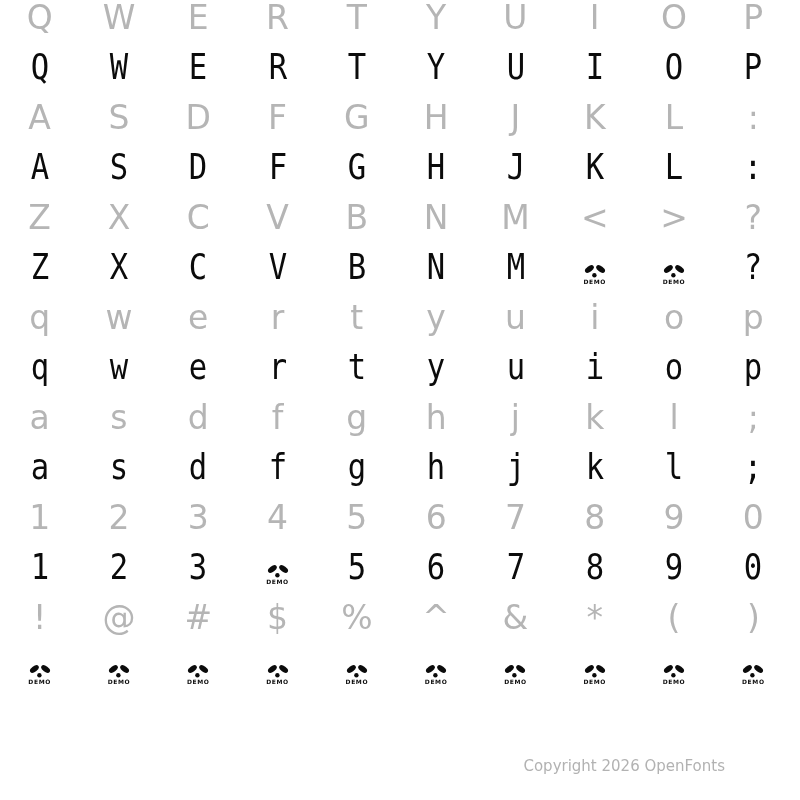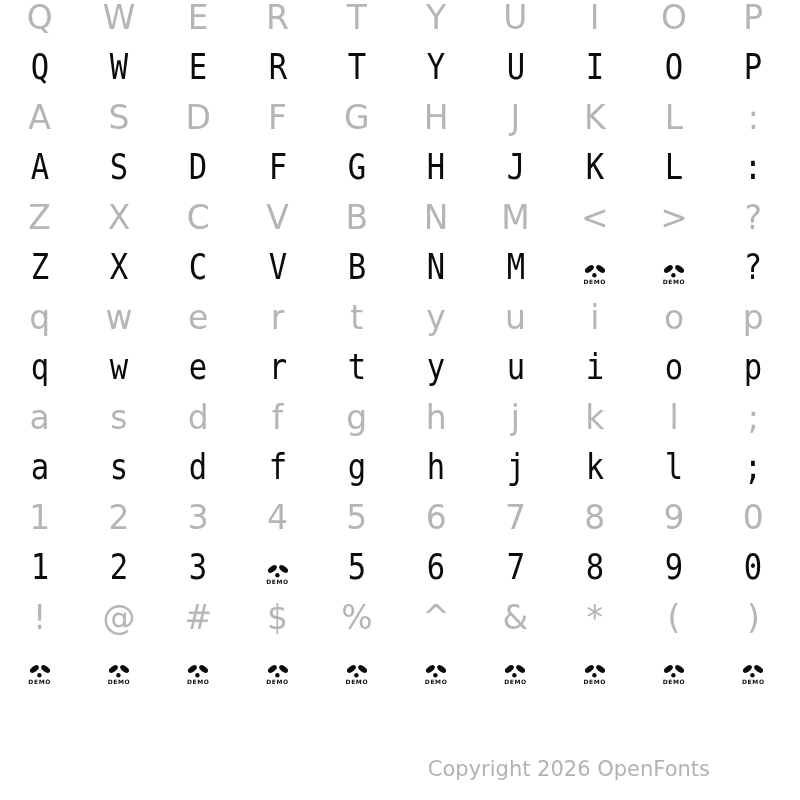--- a/index.html
+++ b/index.html
@@ -66,23 +66,23 @@
     font-family: "DejaVu Sans", sans-serif;
     font-size: 6px;
     font-weight: bold;
     letter-spacing: 0.6px;
     line-height: 1;
     color: var(--demo-mark, #0b0b0b);
   }
   .footer-copyright {
     position: absolute;
     top: 757px;
-    right: 90px;
+    right: 75px;
     font-family: "DejaVu Sans", sans-serif;
-    font-size: 21px;
+    font-size: 15px;
     line-height: 1.2;
     color: var(--copyright, #b2b2b2);
     white-space: nowrap;
   }
 </style>
 </head>
 <body style="--page-bg: #ffffff; --gray-glyph: #b5b5b5; --black-glyph: #0b0b0b; --demo-mark: #0b0b0b; --copyright: #b2b2b2;">
 
 <main>
   <section class="glyph-grid" id="glyph-grid">

